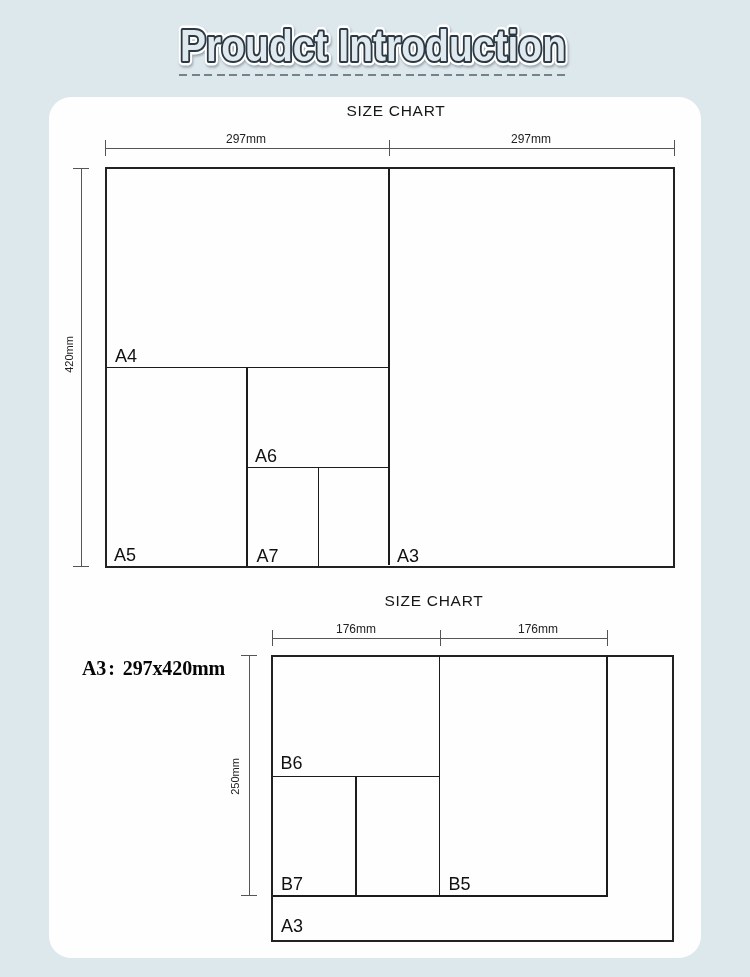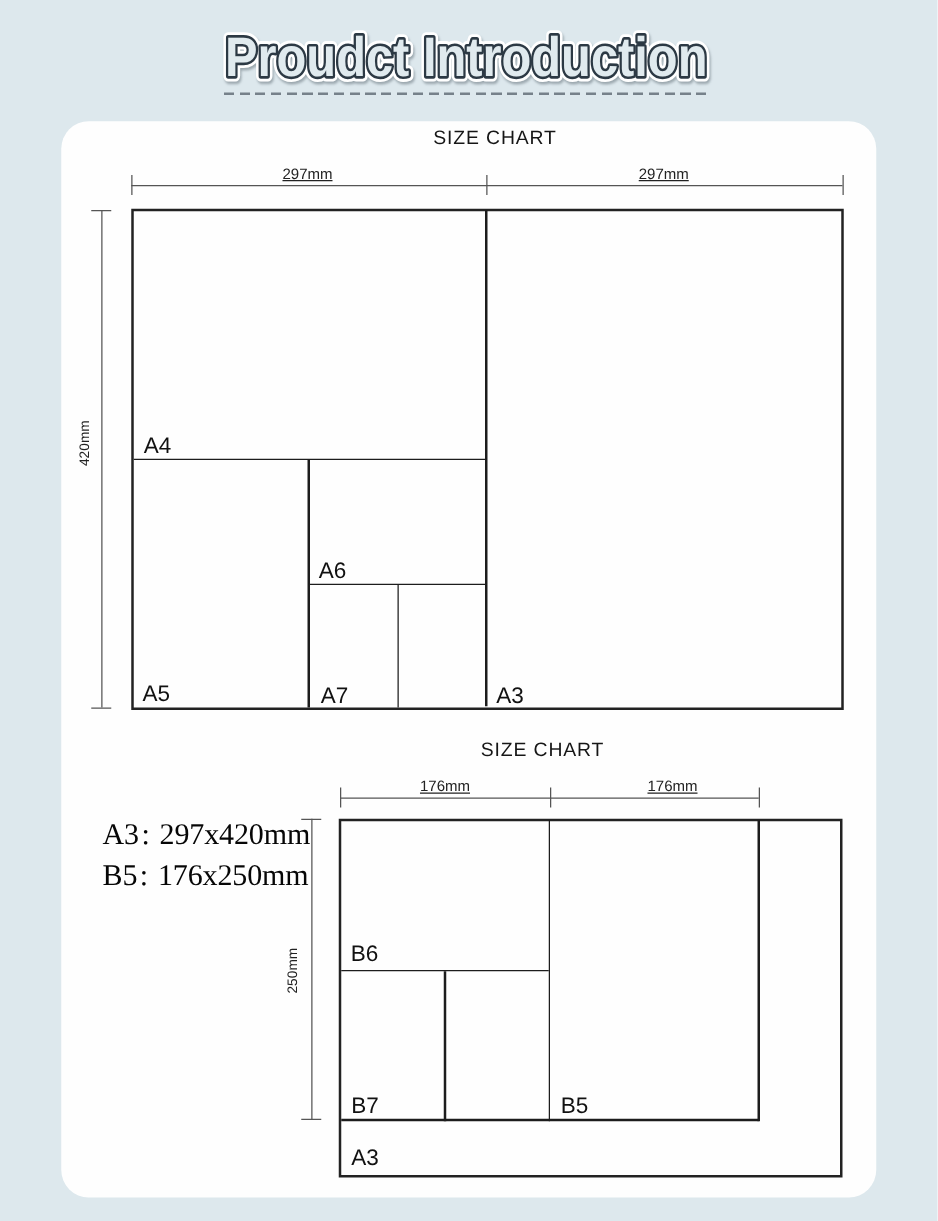--- a/index.html
+++ b/index.html
@@ -1,21 +1,21 @@
 <!DOCTYPE html>
 <html><head>
 <meta charset="utf-8">
 <style>
   html,body{margin:0;padding:0;}
   body{width:750px;height:977px;position:relative;background:#dde8ed;font-family:"Liberation Sans",sans-serif;overflow:hidden;}
   .abs{position:absolute;}
   .line{position:absolute;background:#555;}
   .blk{position:absolute;background:#1c1c1c;}
   .lbl{position:absolute;font-size:18px;color:#111;line-height:1;white-space:nowrap;}
-  .dim{position:absolute;font-size:12px;color:#222;line-height:1;white-space:nowrap;text-decoration:underline;}
+  .dim{position:absolute;font-size:12px;color:#222;line-height:1;white-space:nowrap;}
   .dimv{position:absolute;font-size:11px;color:#222;line-height:1;white-space:nowrap;}
   .fc{display:inline-block;width:16.5px;text-align:left;padding-left:2px;box-sizing:border-box;letter-spacing:0;}
 </style>
 </head>
 <body>
 
 <svg class="abs" style="left:0;top:0;" width="750" height="92" viewBox="0 0 750 92">
   <g style="filter:drop-shadow(1.6px 2px 1px rgba(140,152,160,.8));">
     <text x="180" y="60.8" textLength="386" lengthAdjust="spacingAndGlyphs" font-family="Liberation Sans" font-weight="bold" font-size="44.5" fill="none" stroke="#ffffff" stroke-width="8.8" stroke-linejoin="round">Proudct Introduction</text>
     <text x="180" y="60.8" textLength="386" lengthAdjust="spacingAndGlyphs" font-family="Liberation Sans" font-weight="bold" font-size="44.5" fill="#e0eaee" stroke="#2c3944" stroke-width="4.2" stroke-linejoin="round" paint-order="stroke">Proudct Introduction</text>
@@ -105,16 +105,15 @@
 <div class="blk" style="left:606.3px;top:656px;width:1.5px;height:240.5px;"></div>
 
 <div class="lbl" style="left:280.5px;top:754px;">B6</div>
 
 <div class="lbl" style="left:281px;top:874.5px;">B7</div>
 
 <div class="lbl" style="left:448.5px;top:874.5px;">B5</div>
 
 <div class="lbl" style="left:281px;top:917px;">A3</div>
 
-<div class="abs" style="left:82px;top:652.2px;width:190px;font-family:'Liberation Serif',serif;font-weight:normal;font-size:24px;letter-spacing:-0.1px;color:#060606;line-height:33.3px;white-space:nowrap;">
+<div class="abs" style="left:82px;top:652.2px;width:190px;font-family:'Liberation Serif',serif;font-weight:bold;font-size:20px;letter-spacing:-0.1px;color:#060606;line-height:33.3px;white-space:nowrap;">
   <div>A3<span class="fc">:</span>297x420mm</div>
-  <div>B5<span class="fc">:</span>176x250mm</div>
 </div>
 
 </body></html>

